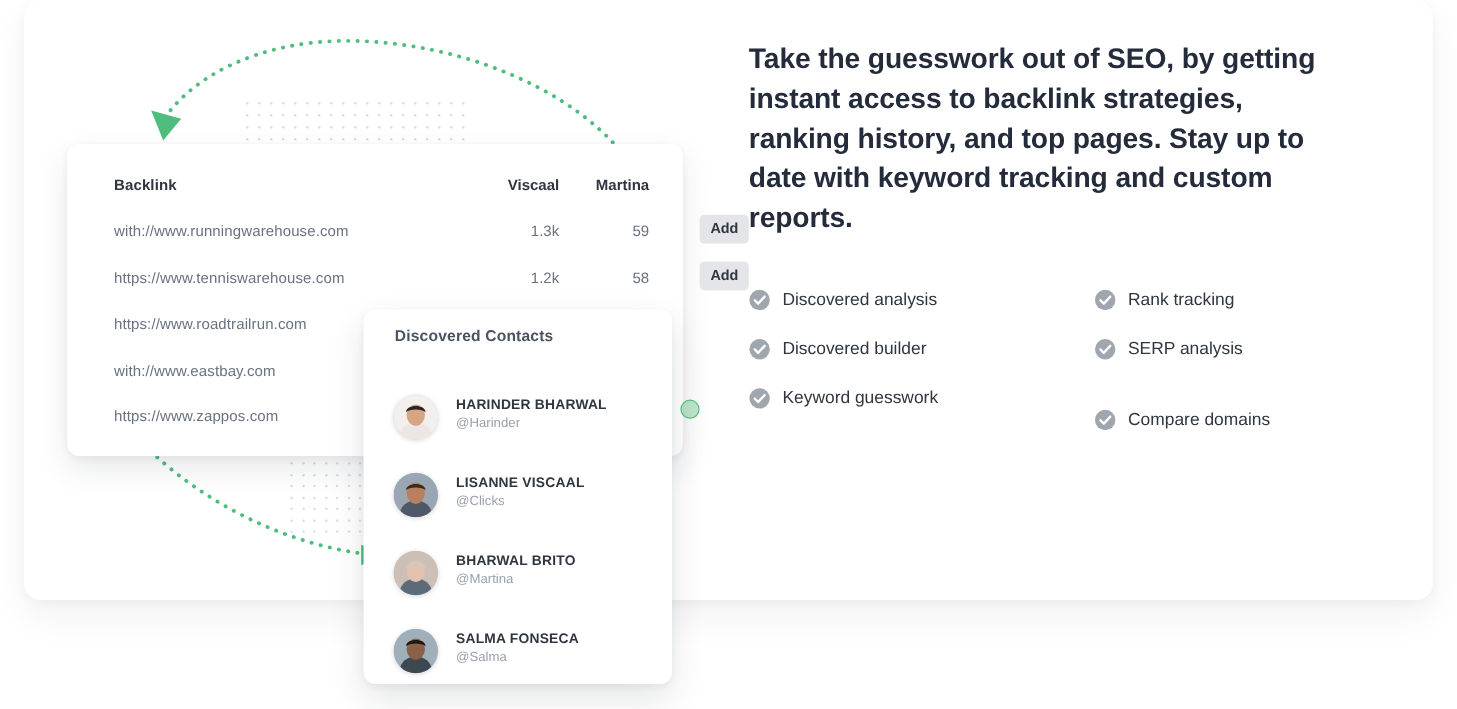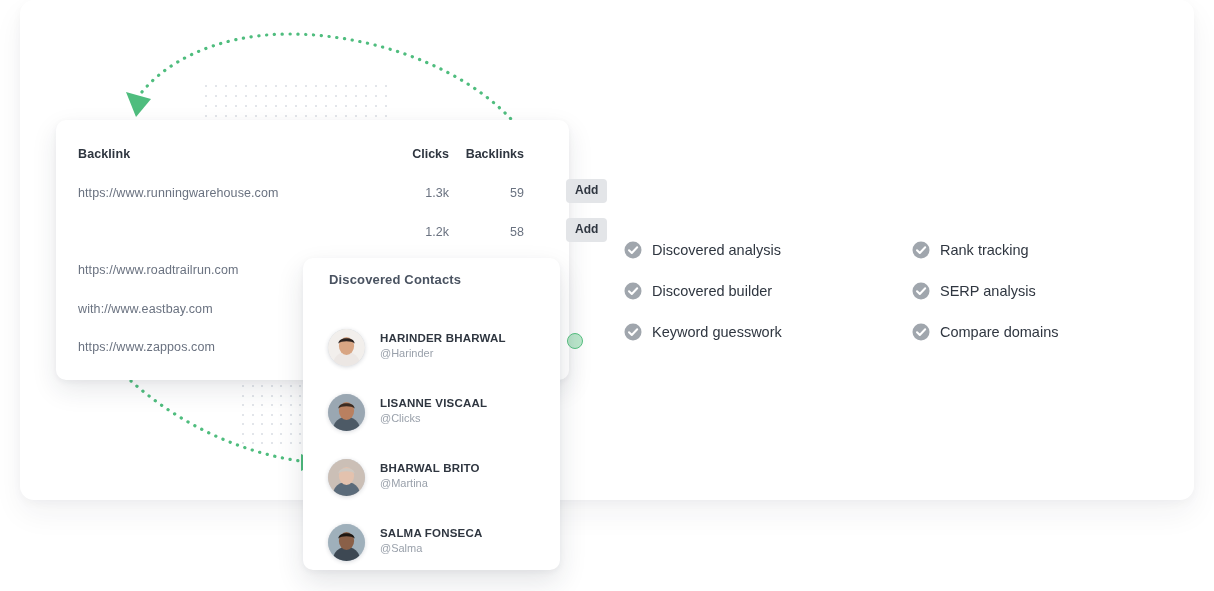--- a/index.html
+++ b/index.html
@@ -34,21 +34,21 @@
 
   
   .backlink-card {
     position: absolute; left: 56px; top: 120px;
     width: 513px; height: 260px;
     background: #ffffff; border-radius: 10px;
     box-shadow: 0 10px 26px rgba(30,40,60,.10), 0 2px 6px rgba(30,40,60,.05);
     padding: 0;
   }
   .bl-table { position: absolute; left: 0; top: 0; width: 513px; }
-  .bl-row { position: absolute; left: 0; width: 509px; height: 38px; }
+  .bl-row { position: absolute; left: 17px; width: 509px; height: 38px; }
   .bl-cell-link {
     position: absolute; left: 22px; top: 0;
     font-size: 12.5px; color: #6a7280; letter-spacing: .1px;
     white-space: nowrap; line-height: 16px;
   }
   .bl-cell-clicks {
     position: absolute; left: 300px; width: 93px; top: 0; text-align: right;
     font-size: 12.5px; color: #6a7280; line-height: 16px;
   }
   .bl-cell-strength {
@@ -259,30 +259,31 @@
     <path d="M 545 195 C 545 110, 420 35, 290 34 C 215 34, 160 64, 136 100" fill="none" stroke="#4fbd7e" stroke-width="3.2" stroke-linecap="round" stroke-dasharray="0.2 7.6"></path>
     <polygon points="136,117 126,92 151,99" fill="#4fbd7e"></polygon>
     <path d="M 131 381 C 180 425, 245 455, 308 462" fill="none" stroke="#4fbd7e" stroke-width="3.2" stroke-linecap="round" stroke-dasharray="0.2 7.6"></path>
     <polygon points="320,462 301,454 301,471" fill="#4fbd7e"></polygon>
   </svg>
 
   <div class="backlink-card">
     <div class="bl-table" id="bl-table">
         <div class="bl-row bl-head" style="top: 26px;">
           <div class="bl-cell-link">Backlink</div>
-          <div class="bl-cell-clicks">Clicks</div>
-          <div class="bl-cell-strength">Backlinks</div>
+          <div class="bl-cell-clicks">Viscaal</div>
+          <div class="bl-cell-strength">Martina</div>
         </div>
         <div class="bl-row" style="top: 65px;">
-          <div class="bl-cell-link">https://www.runningwarehouse.com</div>
+          <div class="bl-cell-link">with://www.runningwarehouse.com</div>
           <div class="bl-cell-clicks">1.3k</div>
           <div class="bl-cell-strength">59</div>
           <button class="add-btn">Add</button>
         </div>
         <div class="bl-row" style="top: 103.5px;">
+          <div class="bl-cell-link">https://www.tenniswarehouse.com</div>
           <div class="bl-cell-clicks">1.2k</div>
           <div class="bl-cell-strength">58</div>
           <button class="add-btn">Add</button>
         </div>
         <div class="bl-row" style="top: 142px;">
           <div class="bl-cell-link">https://www.roadtrailrun.com</div>
         </div>
         <div class="bl-row" style="top: 180.5px;">
           <div class="bl-cell-link">with://www.eastbay.com</div>
         </div>
@@ -340,20 +341,21 @@
               <ellipse cx="18.5" cy="17" rx="7.6" ry="9" fill="#8a6048"></ellipse>
               <path d="M10.4 14.5 C10.4 7.5, 26.6 7.5, 26.6 14.5 C24 11.5, 13 11.5, 10.4 14.5 Z" fill="#1d1713"></path>
             </svg>
           </div>
           <div class="contact-name">SALMA FONSECA</div>
           <div class="contact-handle">@Salma</div>
         </div>
       </div>
   </div>
 
+  <div class="headline">Take the guesswork out of SEO, by getting instant access to backlink strategies, ranking history, and top pages. Stay up to date with keyword tracking and custom reports.</div>
   <div class="features" id="features-list">
       <div class="feature" style="left: 0px; top: 0px;">
         <span class="check"><svg viewBox="0 0 18 18" width="18" height="18">
             <circle cx="9" cy="9" r="8.5" fill="#a0a6ad"></circle>
             <path d="M5 9.2 L7.8 12 L13.2 6.2" fill="none" stroke="#ffffff" stroke-width="2" stroke-linecap="round" stroke-linejoin="round"></path>
           </svg></span>
         <span class="label">Discovered analysis</span>
       </div>
       <div class="feature" style="left: 288px; top: 0px;">
         <span class="check"><svg viewBox="0 0 18 18" width="18" height="18">
@@ -376,21 +378,21 @@
           </svg></span>
         <span class="label">SERP analysis</span>
       </div>
       <div class="feature" style="left: 0px; top: 82px;">
         <span class="check"><svg viewBox="0 0 18 18" width="18" height="18">
             <circle cx="9" cy="9" r="8.5" fill="#a0a6ad"></circle>
             <path d="M5 9.2 L7.8 12 L13.2 6.2" fill="none" stroke="#ffffff" stroke-width="2" stroke-linecap="round" stroke-linejoin="round"></path>
           </svg></span>
         <span class="label">Keyword guesswork</span>
       </div>
-      <div class="feature" style="left: 288px; top: 82px;">
+      <div class="feature" style="left: 288px; top: 100px;">
         <span class="check"><svg viewBox="0 0 18 18" width="18" height="18">
             <circle cx="9" cy="9" r="8.5" fill="#a0a6ad"></circle>
             <path d="M5 9.2 L7.8 12 L13.2 6.2" fill="none" stroke="#ffffff" stroke-width="2" stroke-linecap="round" stroke-linejoin="round"></path>
           </svg></span>
         <span class="label">Compare domains</span>
       </div>
     </div>
 
 </div>
 

